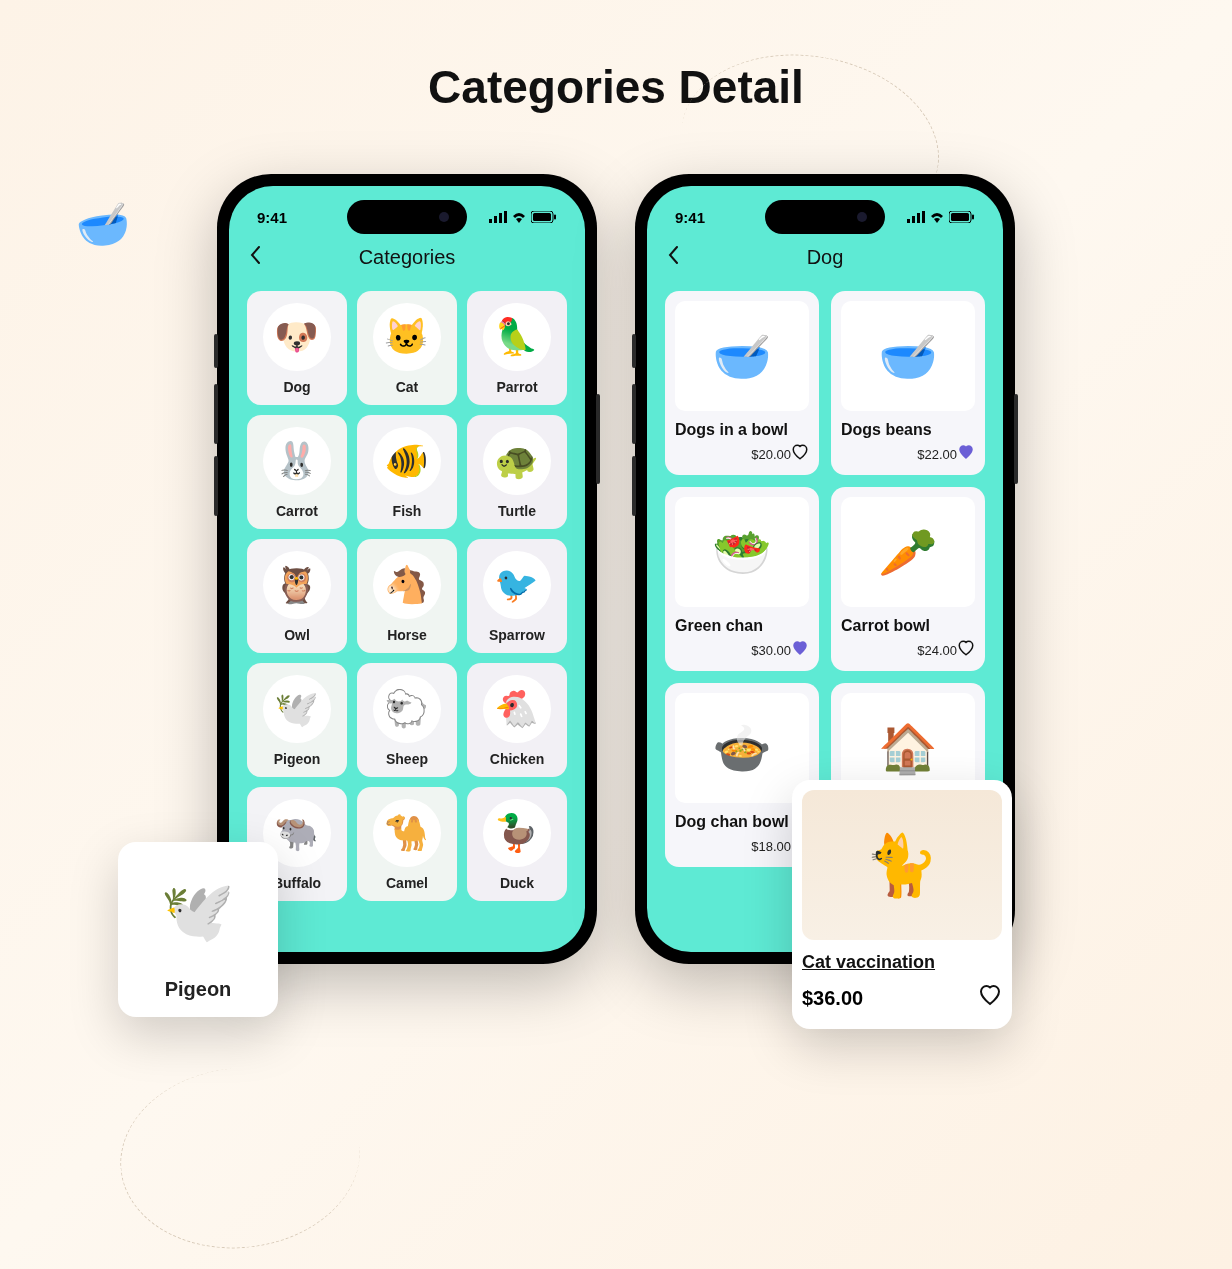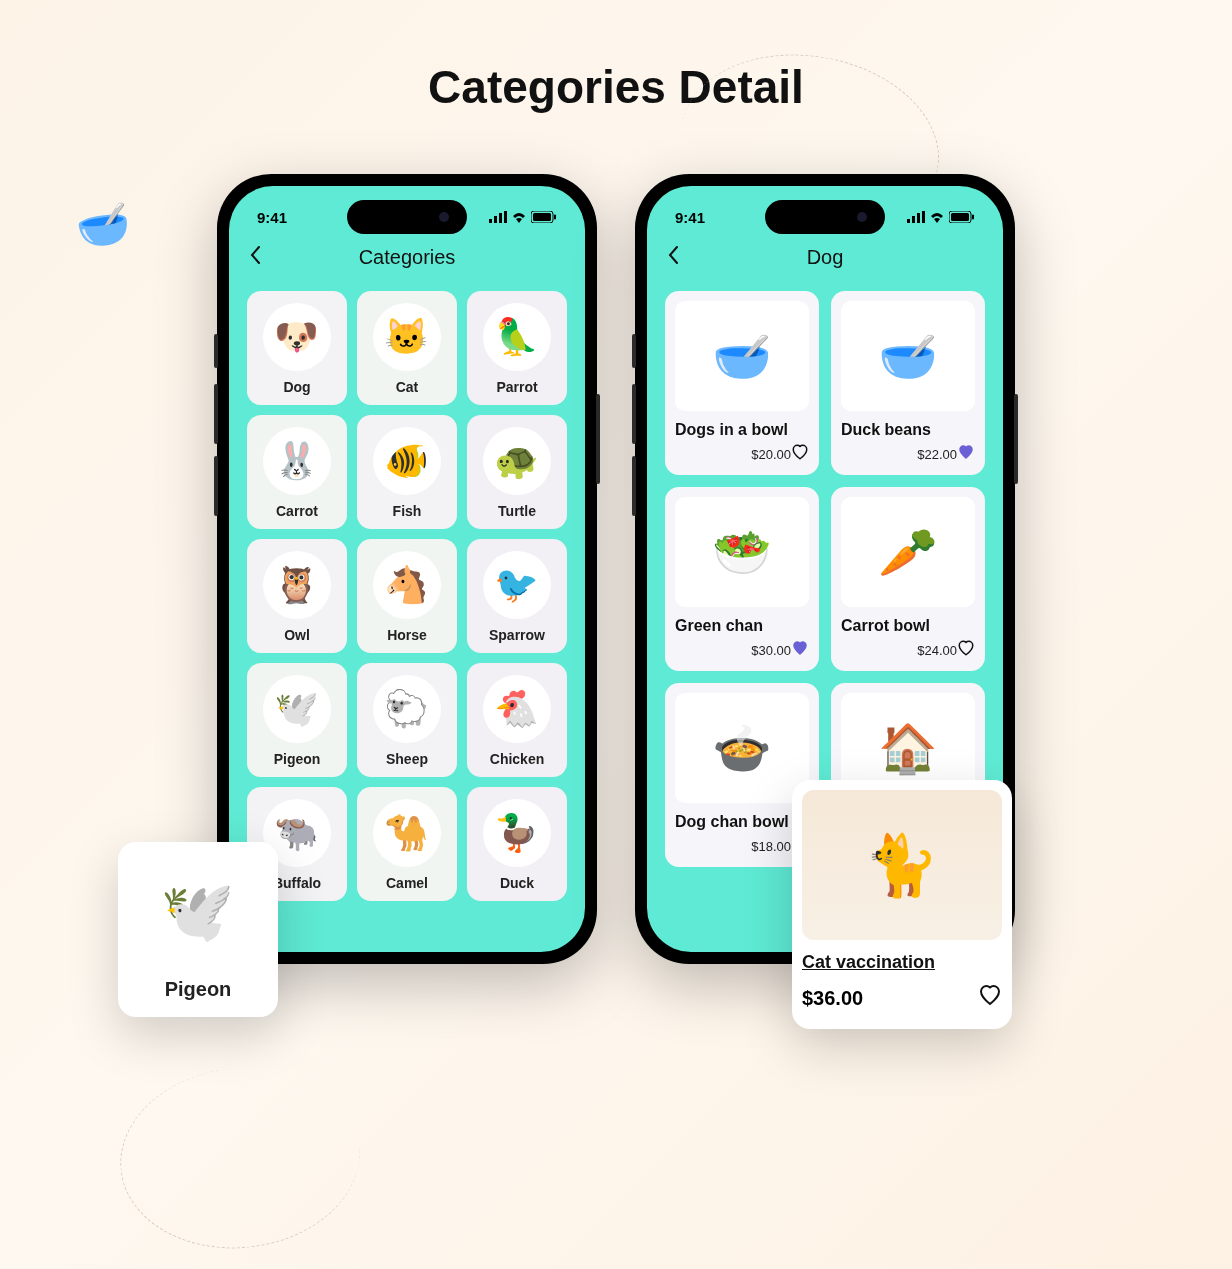--- a/index.html
+++ b/index.html
@@ -407,21 +407,21 @@
             <div class="prod-name">Dogs in a bowl</div>
             <div class="prod-row">
               <span class="prod-price">$20.00</span>
               <span class="heart outline"><svg width="18" height="18" viewBox="0 0 24 24">
                   <path d="M12 21 C12 21 3 14 3 8.5 C3 5.5 5.5 3 8.5 3 C10.4 3 12 4.5 12 4.5 C12 4.5 13.6 3 15.5 3 C18.5 3 21 5.5 21 8.5 C21 14 12 21 12 21 Z" fill="none" stroke="#111" stroke-width="2"></path>
                 </svg></span>
             </div>
           </div>
           <div class="prod-card">
             <div class="prod-img">🥣</div>
-            <div class="prod-name">Duck beans</div>
+            <div class="prod-name">Dogs beans</div>
             <div class="prod-row">
               <span class="prod-price">$22.00</span>
               <span class="heart filled"><svg width="18" height="18" viewBox="0 0 24 24">
                   <path d="M12 21 C12 21 3 14 3 8.5 C3 5.5 5.5 3 8.5 3 C10.4 3 12 4.5 12 4.5 C12 4.5 13.6 3 15.5 3 C18.5 3 21 5.5 21 8.5 C21 14 12 21 12 21 Z" fill="#6b5fd6"></path>
                 </svg></span>
             </div>
           </div>
           <div class="prod-card">
             <div class="prod-img">🥗</div>
             <div class="prod-name">Green chan</div>

